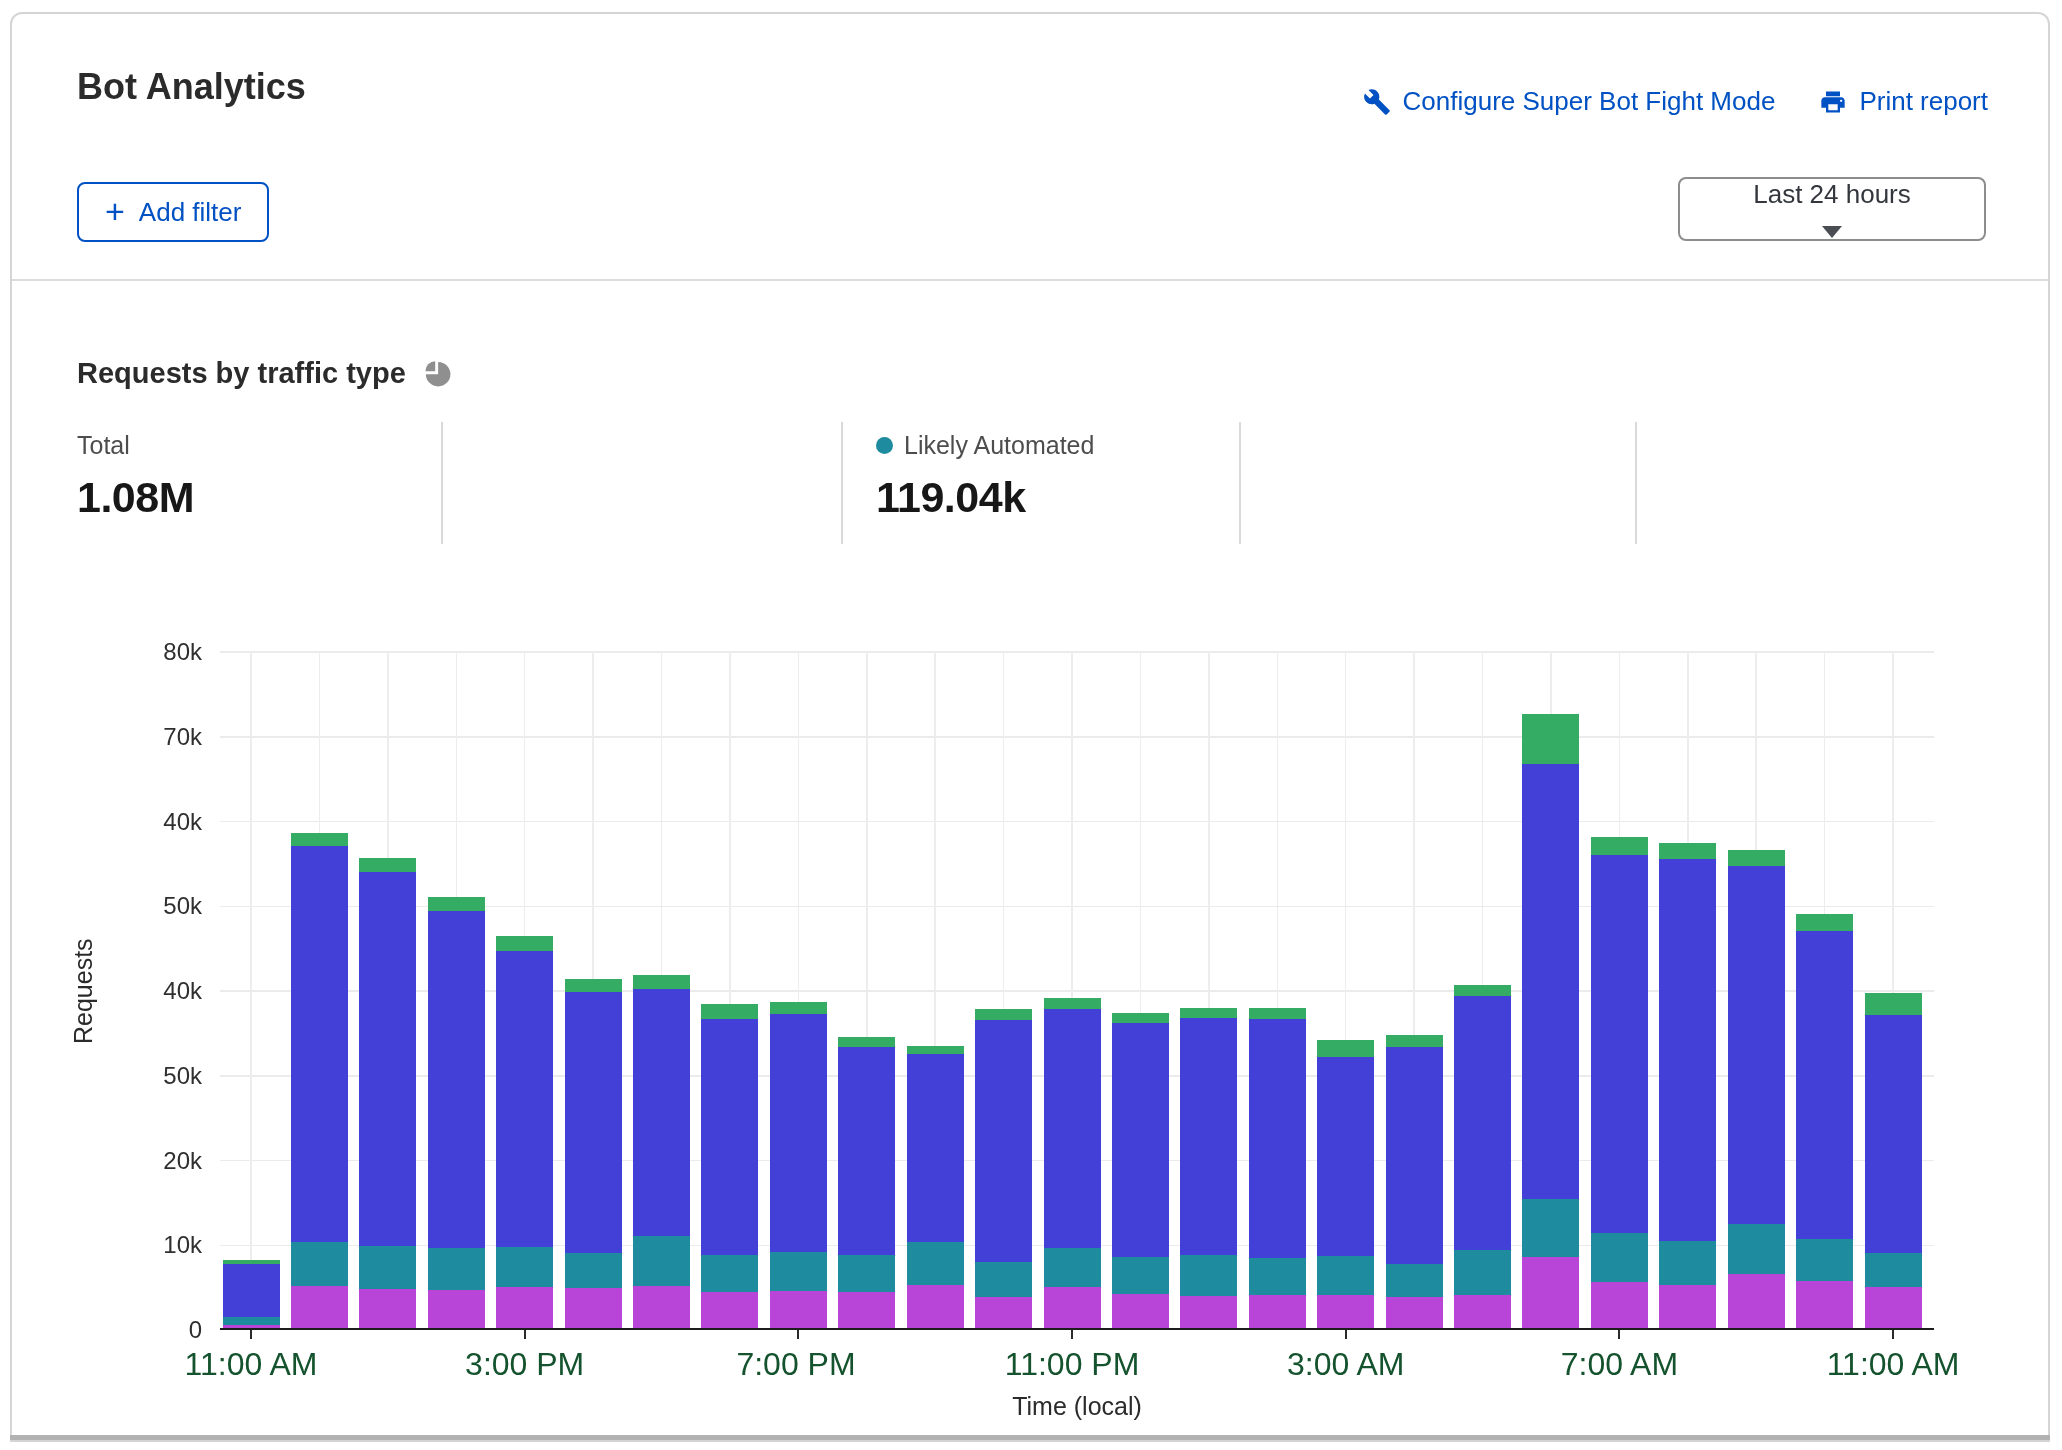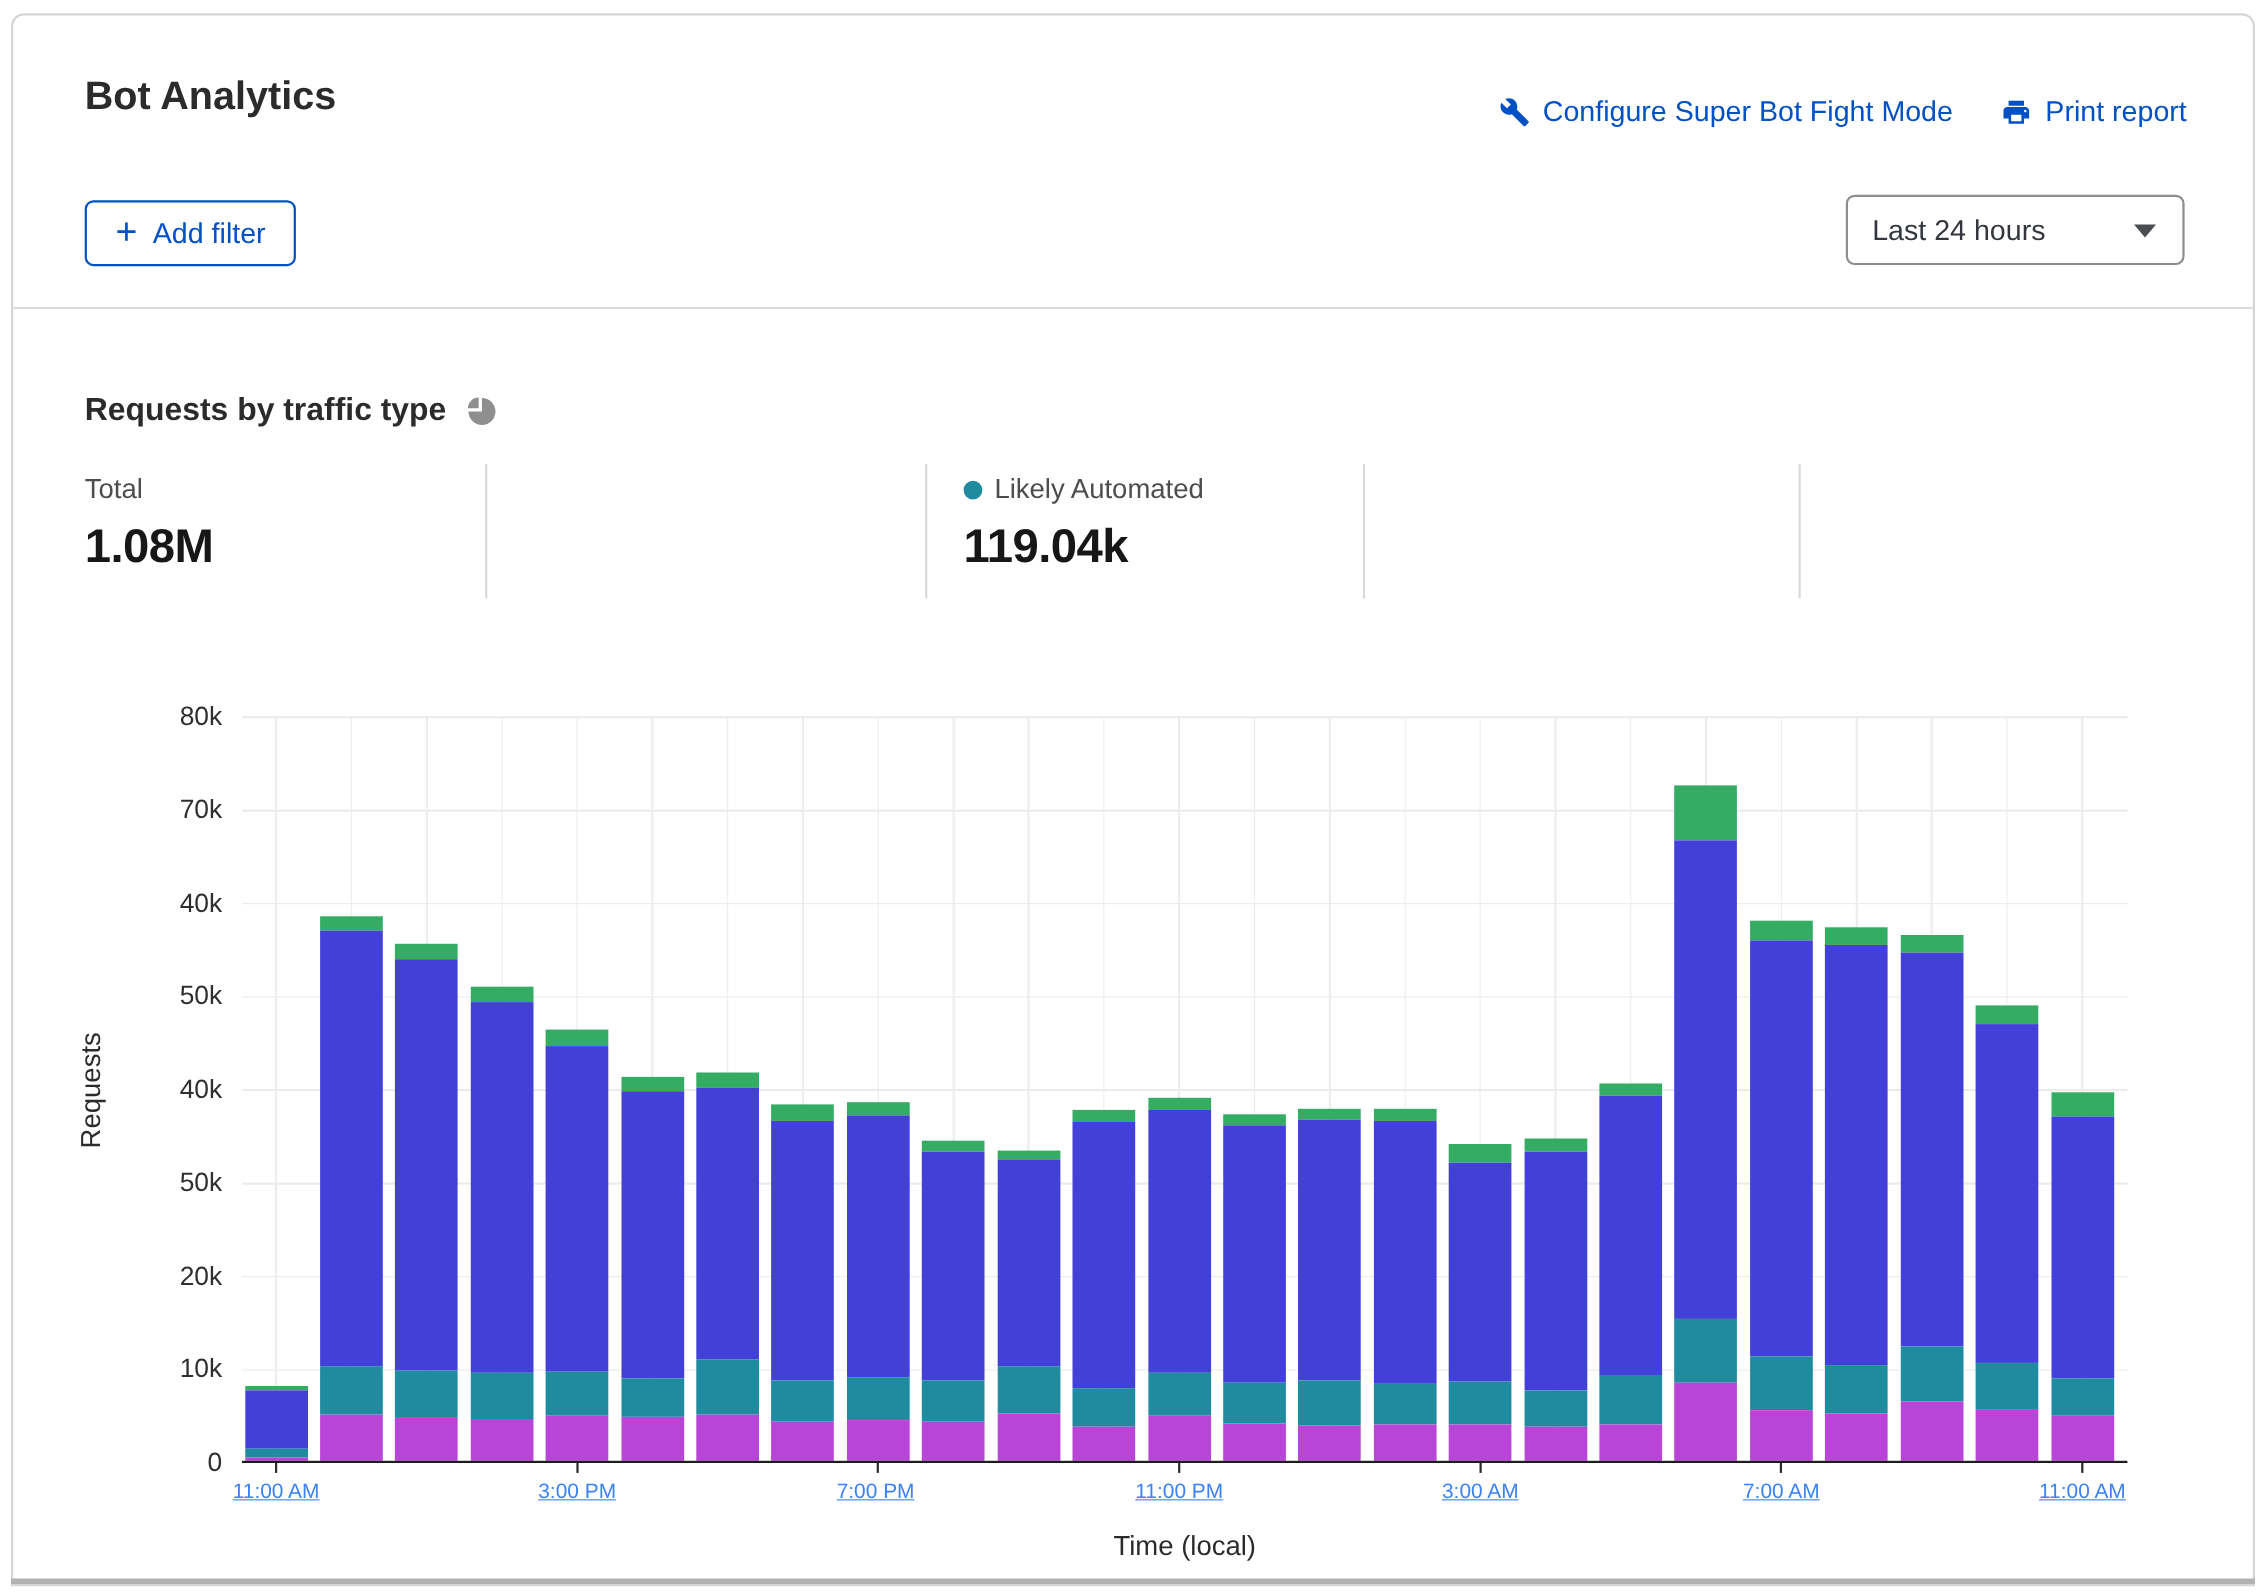--- a/index.html
+++ b/index.html
@@ -16,21 +16,21 @@
   .hlink{display:flex;align-items:center;gap:12px;color:#0051c3;font-size:26px;cursor:pointer;}
   .hlink svg{width:28px;height:28px;fill:#0051c3;}
 
   .add-filter-btn{position:absolute;left:65px;top:168px;height:60px;display:inline-flex;align-items:center;
         gap:14px;padding:0 26px;border:2px solid #0051c3;border-radius:8px;color:#0051c3;
         font-size:26px;background:#fff;box-sizing:border-box;cursor:pointer;}
   .add-filter-btn .plus{font-size:34px;font-weight:500;line-height:1;margin-top:-3px;}
 
   .range-select{position:absolute;right:62px;top:163px;width:308px;height:64px;border:2px solid #8d8d8d;
         border-radius:8px;display:flex;align-items:center;justify-content:space-between;
-        padding:0 22px;font-size:26px;color:#33373d;box-sizing:border-box;background:#fff;cursor:pointer;}
+        padding:0 22px;font-size:26px;color:#33373d;box-sizing:border-box;background:#fff;cursor:pointer;flex-direction:column;}
   .range-select svg{width:24px;height:15px;fill:#4a4e52;}
 
   .header-divider{position:absolute;left:0;top:265px;width:100%;height:2px;background:#dcdcdc;}
 
   .section-title{position:absolute;left:65px;top:343px;font-size:29px;font-weight:700;color:#2b2b2b;
         display:flex;align-items:center;gap:16px;}
   .section-title svg{width:31px;height:31px;fill:#8f8f8f;}
 
   .stats-row{position:absolute;left:0;top:404px;width:100%;height:150px;}
   .stat-col{position:absolute;top:12px;}
@@ -41,21 +41,21 @@
 
   .chart{position:absolute;left:208px;top:638px;width:1714px;height:678px;}
   .hgrid{position:absolute;left:0;width:100%;height:1.5px;background:#ebebeb;}
   .vgrid{position:absolute;top:0;height:100%;width:1.5px;background:#ededed;}
   .ytick-label{position:absolute;left:-100px;width:82px;text-align:right;font-size:24px;color:#2f2f2f;}
   .baseline{position:absolute;left:0;bottom:0;width:100%;height:2px;background:#1d1d1d;z-index:4;}
   .bar-col{position:absolute;bottom:2px;display:flex;flex-direction:column-reverse;z-index:3;}
   .bar-seg{width:100%;}
   .xtick-mark{position:absolute;top:100%;width:2px;height:9px;background:#2a2a2a;}
   .xtick-label{position:absolute;top:calc(100% + 16px);transform:translateX(-50%);
-        font-size:19px;color:#3b82f6;white-space:nowrap;text-decoration:underline;}
+        font-size:32px;color:#14532d;white-space:nowrap;}
   .x-axis-title{position:absolute;left:50%;top:calc(100% + 62px);transform:translateX(-50%);
         font-size:25px;color:#2b2b2b;}
   .y-axis-title{position:absolute;left:-152px;top:0;bottom:0;width:30px;display:flex;align-items:center;
         justify-content:center;writing-mode:vertical-rl;transform:rotate(180deg);
         font-size:25px;color:#2b2b2b;}
 </style>
 </head>
 <body>
 
 <div class="card">

